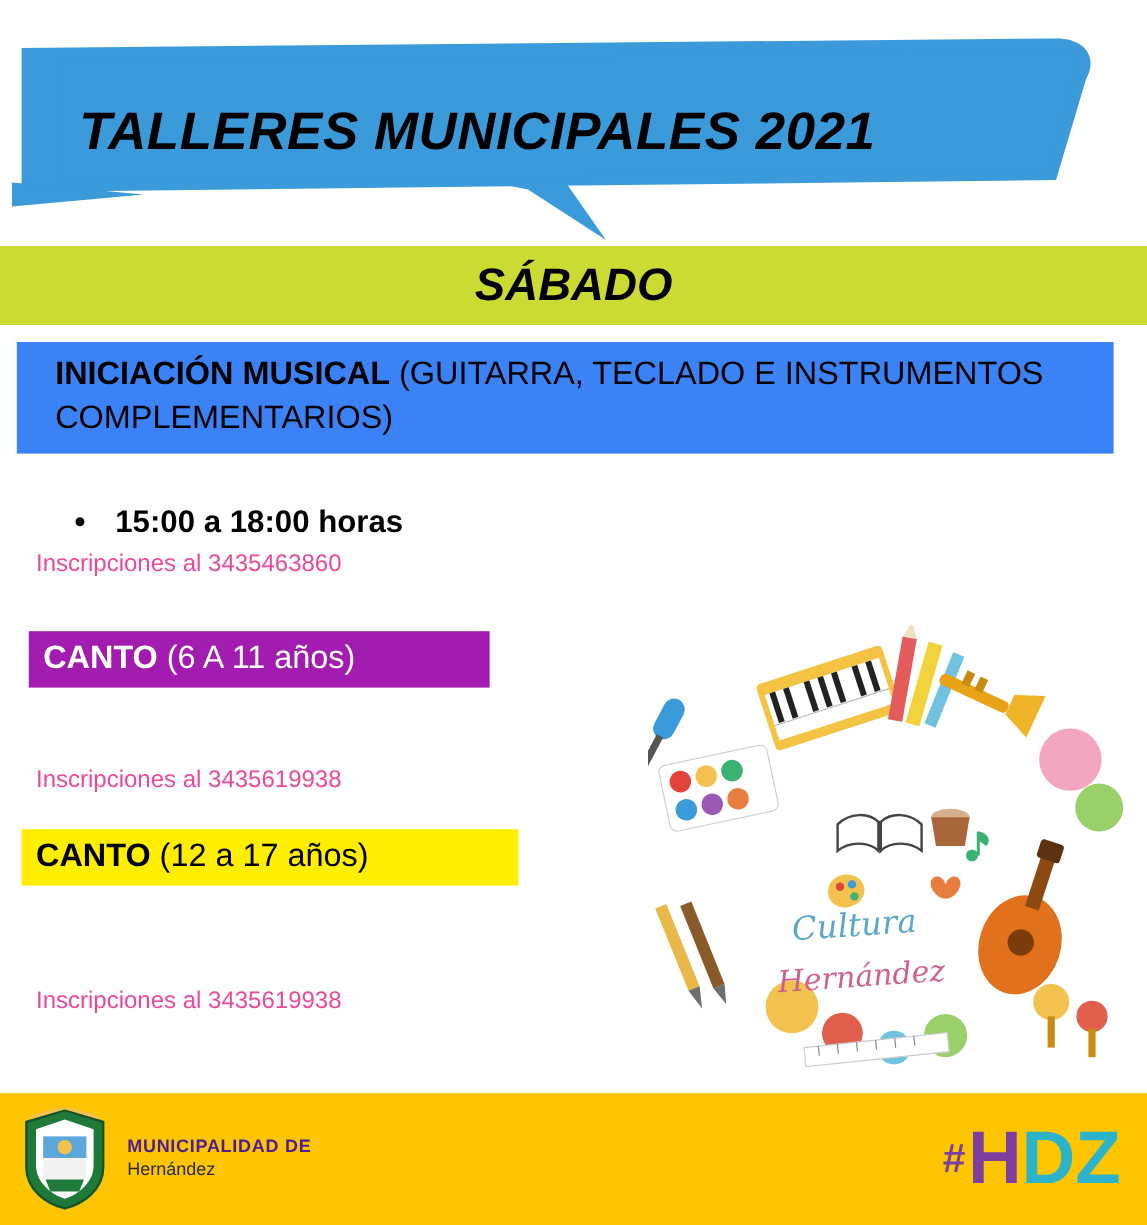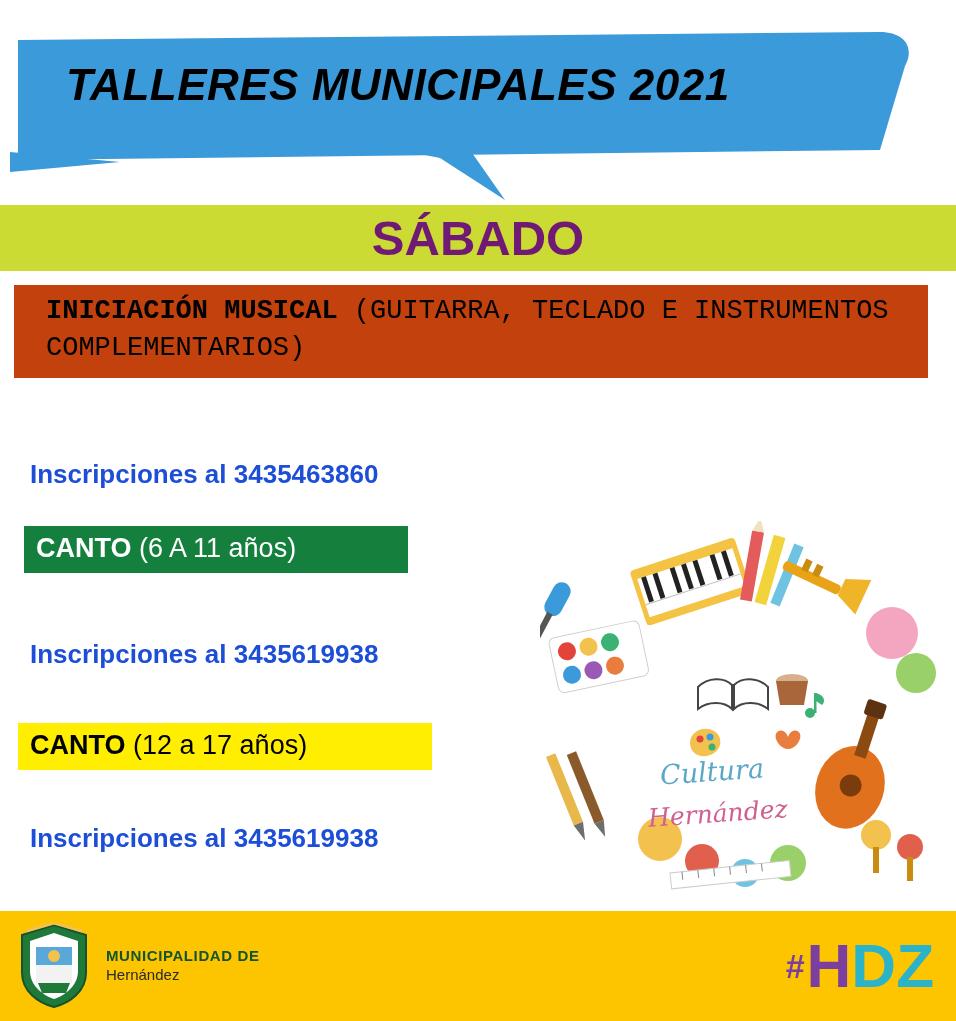--- a/index.html
+++ b/index.html
@@ -21,44 +21,45 @@
     width: 956px;
     height: 205px;
   }
   .banner-svg {
     position: absolute;
     top: 0;
     left: 0;
   }
   .banner-title {
     position: absolute;
-    top: 60px;
+    top: 85px;
     left: 66px;
     width: 820px;
     font-size: 44px;
     font-weight: bold;
     font-style: italic;
     color: #000000;
     letter-spacing: 0.5px;
     white-space: nowrap;
   }
 
   
   .day-bar {
     width: 956px;
     height: 66px;
     background: #ccdb33;
     display: flex;
     align-items: center;
     justify-content: center;
   }
   .day-bar-text {
-    font-size: 49px;
-    font-weight: bold;
-    color: #701a75;
+    font-size: 38px;
+    font-weight: bold;
+    font-style: italic;
+    color: #000000;
   }
 
   
   .content {
     position: relative;
     width: 956px;
     height: 670px;
     background: #ffffff;
   }
 
@@ -71,60 +72,59 @@
   }
   .workshop-head .strong {
     font-weight: bold;
   }
 
   .head-orange {
     position: absolute;
     left: 14px;
     top: 14px;
     width: 914px;
-    background: #c2410c;
-    font-family: Liberation Mono, monospace;
+    background: #3b82f6;
   }
   .head-green {
     position: absolute;
     left: 24px;
     top: 255px;
     width: 384px;
-    background: #15803d;
+    background: #a21caf;
     color: #ffffff;
     padding: 4px 10px 6px 12px;
   }
   .head-green .strong { color: #ffffff; }
   .head-yellow {
     position: absolute;
     left: 18px;
-    top: 452px;
+    top: 420px;
     width: 414px;
     background: #ffee00;
     padding: 4px 10px 6px 12px;
   }
 
   .bullet-line {
     position: absolute;
     font-size: 26px;
     font-weight: bold;
     color: #000000;
     white-space: nowrap;
   }
   .bullet-line .dot {
     display: inline-block;
     width: 34px;
     text-align: left;
     font-size: 26px;
   }
   .info-line {
     position: absolute;
-    font-size: 26px;
-    font-weight: bold;
-    color: #1d4ed8;
+    font-size: 20px;
+    font-weight: normal;
+    color: #ec4899;
     white-space: nowrap;
   }
 
   .b1 { left: 62px; top: 148px; }
   .i1 { left: 30px; top: 188px; }
   .b2 { left: 62px; top: 328px; }
   .i2 { left: 30px; top: 368px; }
   .b3 { left: 62px; top: 512px; }
   .i3 { left: 30px; top: 552px; }
 
@@ -175,21 +175,21 @@
     height: 86px;
   }
   .muni-text {
     margin-left: 14px;
     line-height: 1.25;
   }
   .muni-line1 {
     font-size: 15px;
     font-weight: bold;
     letter-spacing: 0.6px;
-    color: #14532d;
+    color: #4c1d95;
   }
   .muni-line2 {
     font-size: 15px;
     color: #2a2a2a;
   }
   .hdz {
     position: absolute;
     right: 22px;
     top: 24px;
     display: flex;
@@ -234,20 +234,23 @@
 </div>
 
 <div class="day-bar">
   <div class="day-bar-text">SÁBADO</div>
 </div>
 
 <div class="content">
 
   <div class="workshop-head head-orange">
     <span class="strong">INICIACIÓN MUSICAL</span><span> (GUITARRA, TECLADO E INSTRUMENTOS COMPLEMENTARIOS)</span>
+  </div>
+  <div class="bullet-line b1">
+    <span class="dot">•</span><span>15:00 a 18:00 horas</span>
   </div>
   <div class="info-line i1">Inscripciones al 3435463860</div>
 
   <div class="workshop-head head-green">
     <span class="strong">CANTO</span><span> (6 A 11 años)</span>
   </div>
   <div class="info-line i2">Inscripciones al 3435619938</div>
 
   <div class="workshop-head head-yellow">
     <span class="strong">CANTO</span><span> (12 a 17 años)</span>

